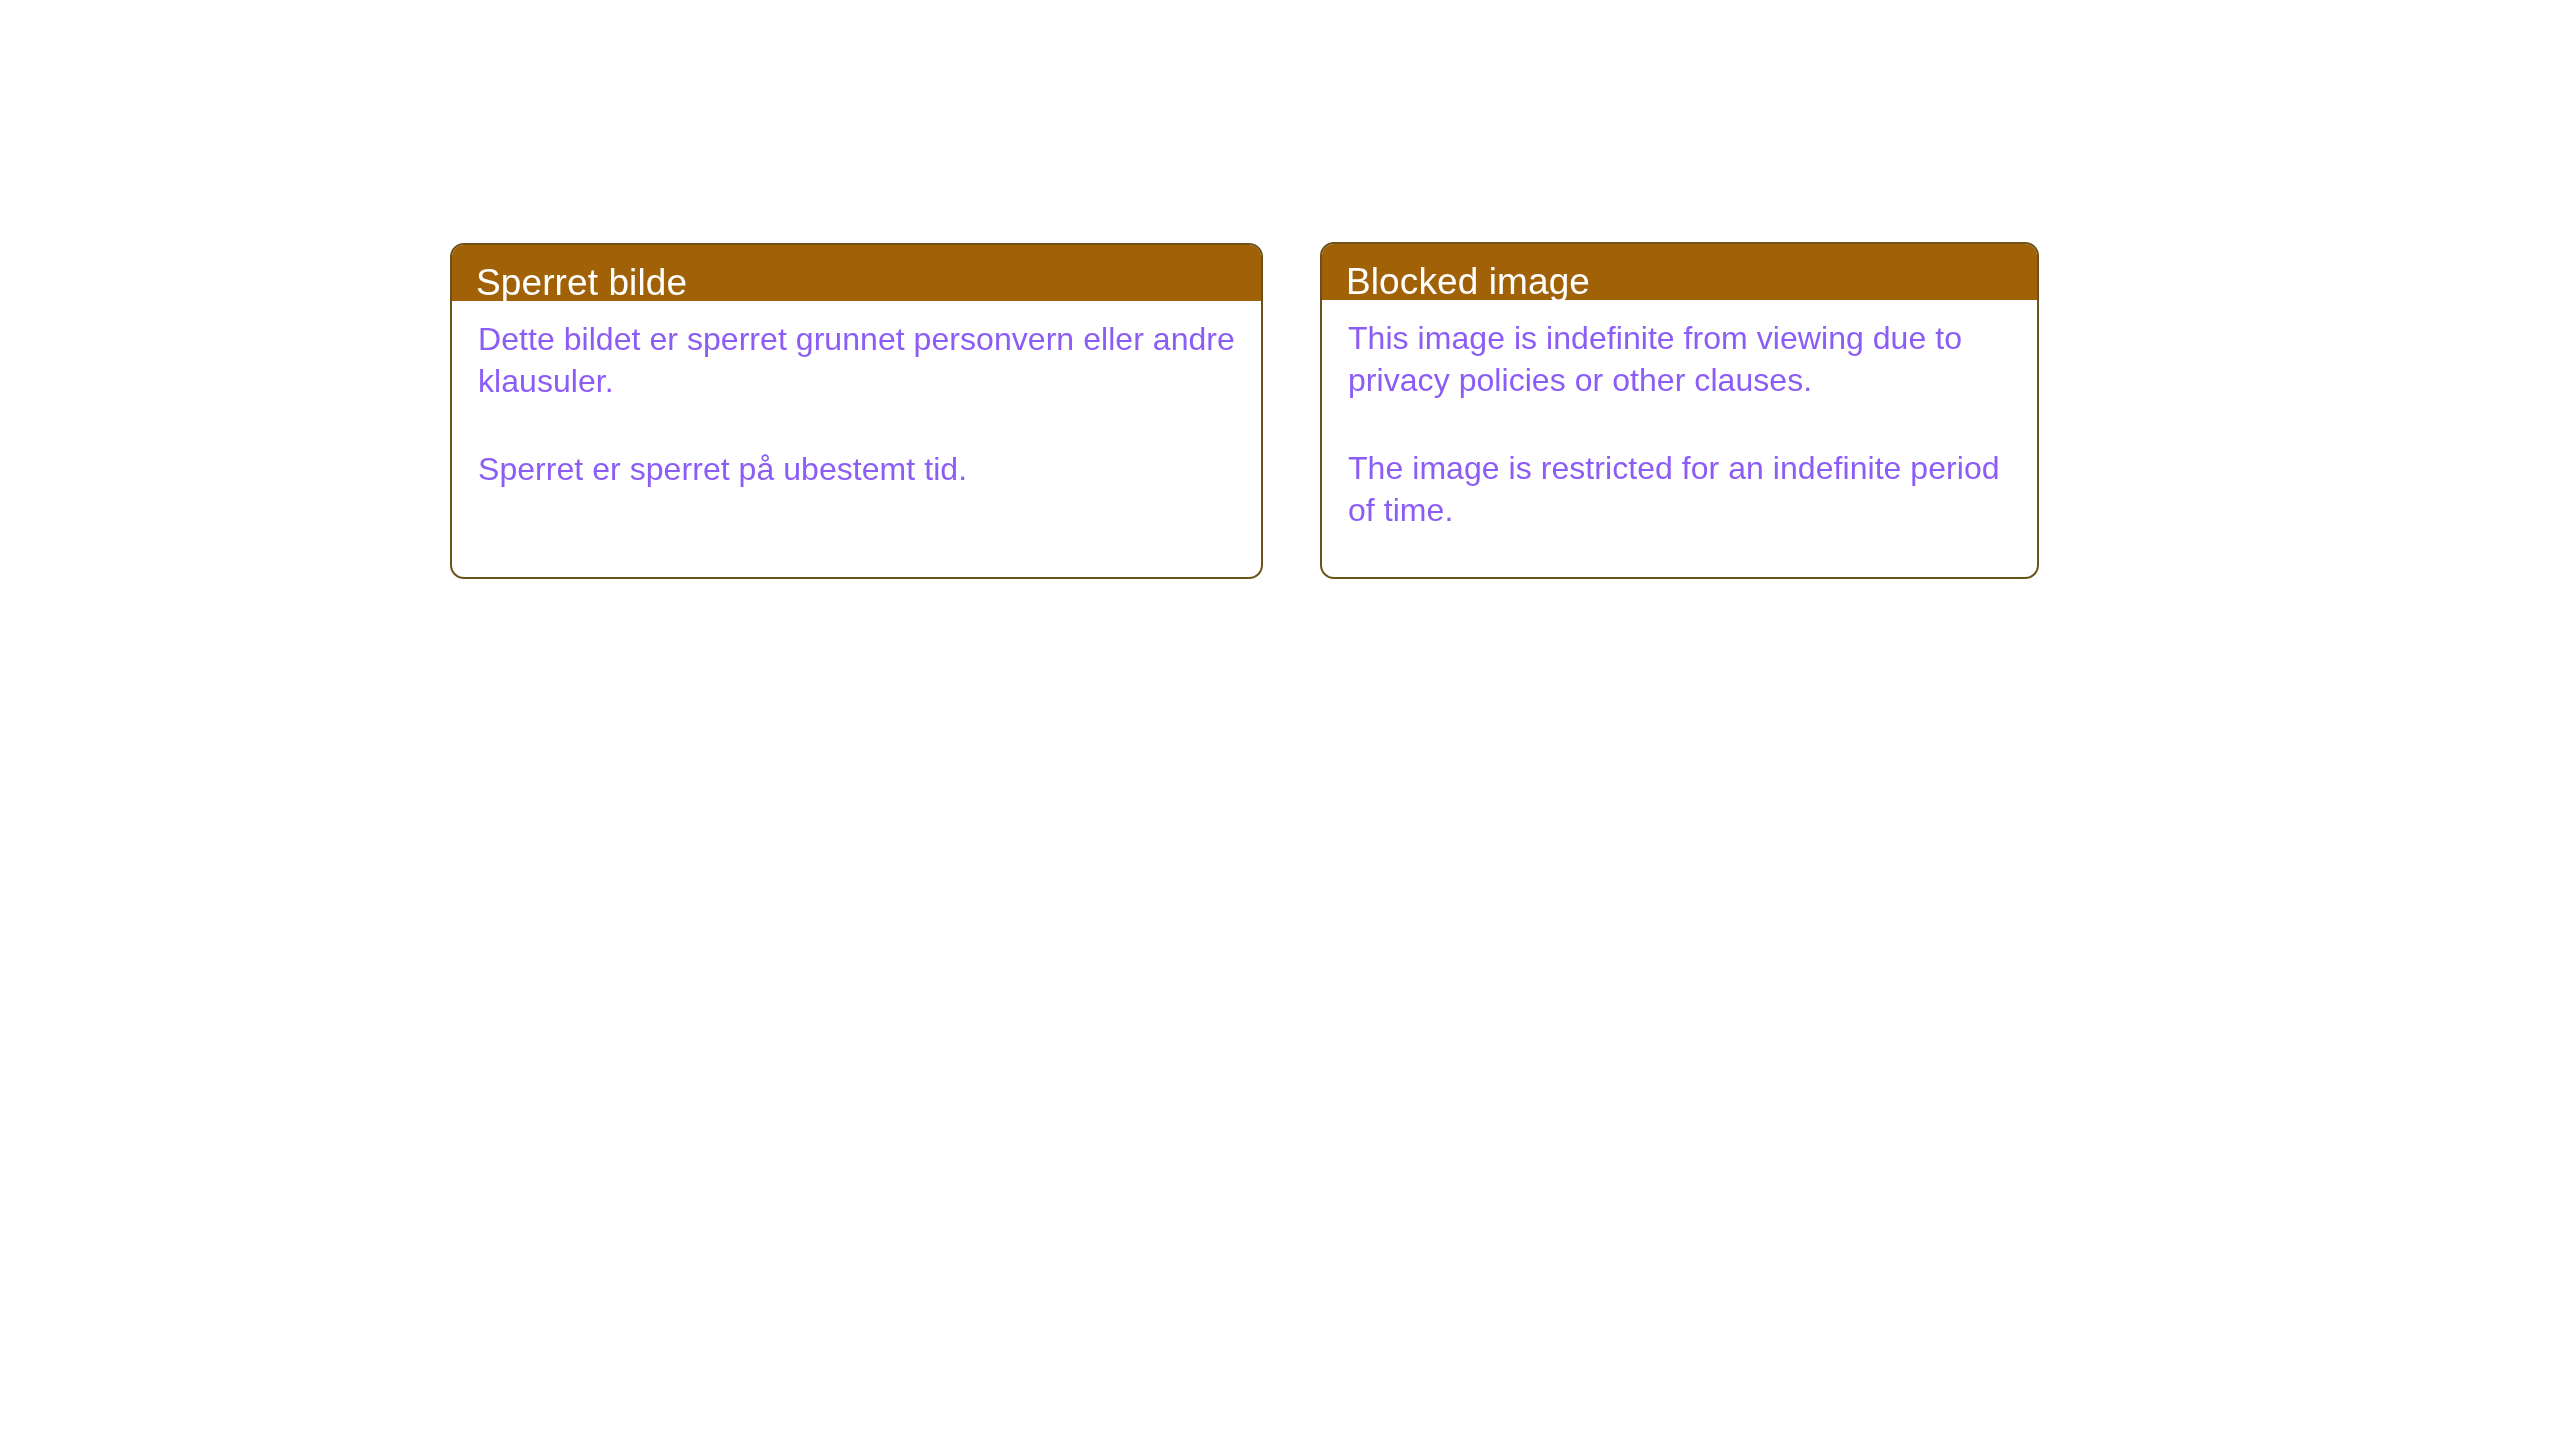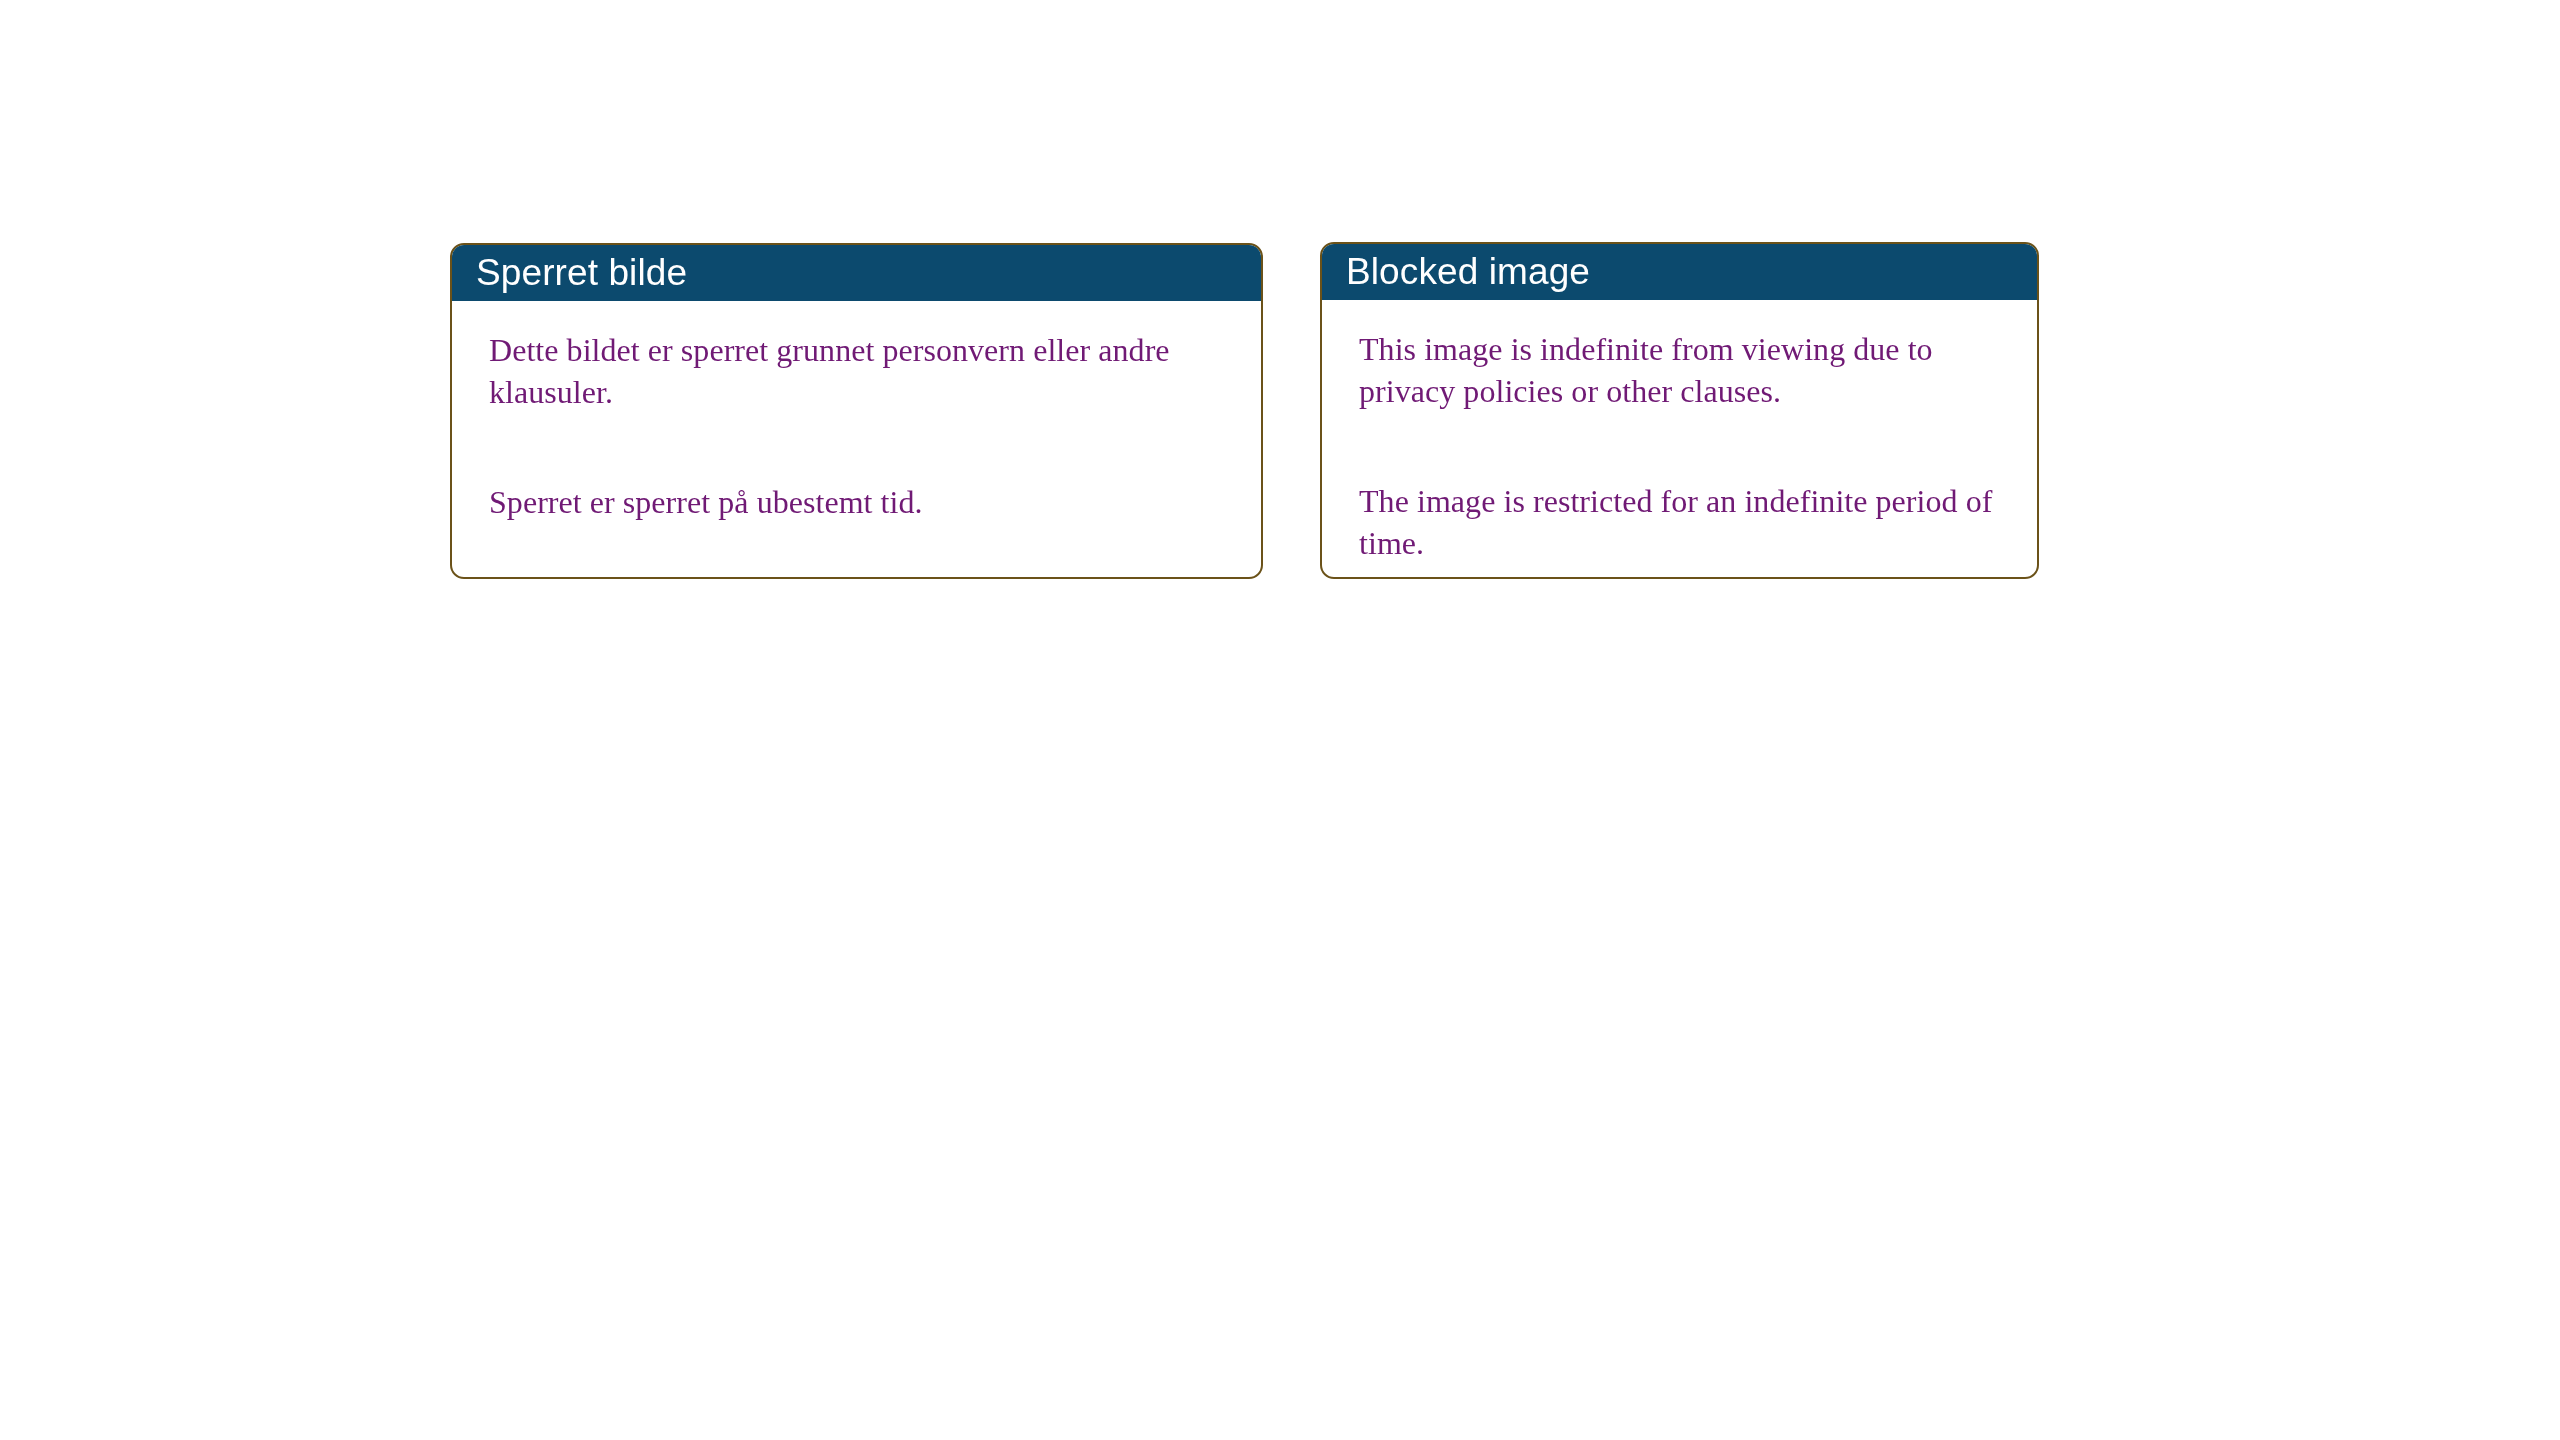--- a/index.html
+++ b/index.html
@@ -41,50 +41,49 @@
   #card-en {
     left: 1320px;
     top: 242px;
     width: 719px;
     height: 337px;
   }
 
   .card-header {
     box-sizing: border-box;
     height: 58px;
-    background: #0c4a6e;
+    background: #a16207;
     border-top-left-radius: 12px;
     border-top-right-radius: 12px;
     display: flex;
-    align-items: center;
+    align-items: flex-end;
     padding: 0 26px;
     margin: -2px -2px 0 -2px;
   }
 
   .card-title {
     color: #ffffff;
     font-size: 37px;
     line-height: 1;
     letter-spacing: 0.1px;
     white-space: nowrap;
   }
 
   .card-body {
     box-sizing: border-box;
     padding: 18px 26px 0 26px;
     background: #ffffff;
   }
 
   .card-paragraph {
-    color: #701a75;
+    color: #8b5cf6;
     font-size: 32px;
     line-height: 1.31;
-    margin: 11px;
+    margin: 0;
     letter-spacing: 0.05px;
-    font-family: Liberation Serif, serif;
   }
 
   .paragraph-gap {
     height: 46px;
   }
 </style>
 </head>
 <body>
 
 <div id="stage">

